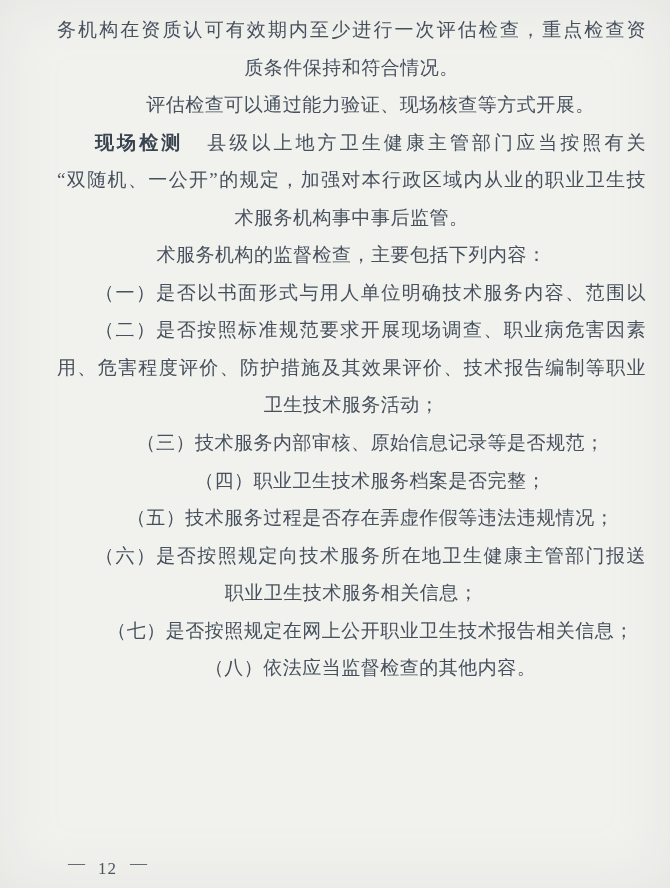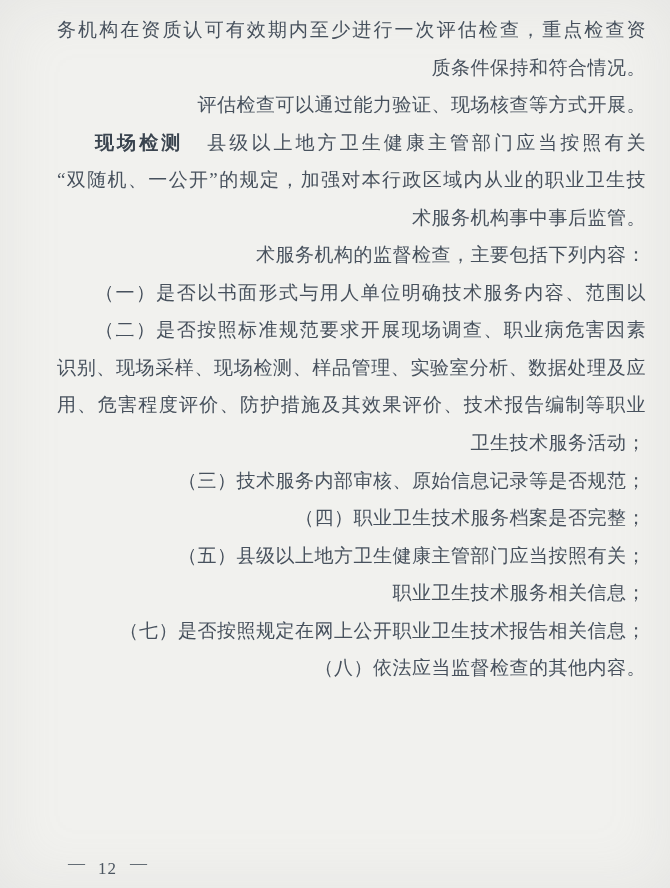--- a/index.html
+++ b/index.html
@@ -19,21 +19,21 @@
     position: absolute;
     left: 57px; top: 11px;
     width: 589px;
     font-size: 19px;
     line-height: 37.55px;
     color: var(--text-color, #47515d);
     letter-spacing: 0.5px;
   }
   .line {
     white-space: nowrap;
-    text-align: right;
+    text-align: center;
   }
   .line.justify {
     text-align: justify;
     text-align-last: justify;
     text-justify: inter-character;
   }
   .line.indent { padding-left: 38px; }
   .bold-prefix {
     font-weight: bold;
     color: var(--bold-color, #3a444f);
@@ -59,26 +59,26 @@
   <div class="doc-body" id="doc-body">
       <div class="line justify"><span>务机构在资质认可有效期内至少进行一次评估检查，重点检查资</span></div>
       <div class="line"><span>质条件保持和符合情况。</span></div>
       <div class="line indent"><span>评估检查可以通过能力验证、现场核查等方式开展。</span></div>
       <div class="line indent justify"><span class="bold-prefix">现场检测</span><span>县级以上地方卫生健康主管部门应当按照有关</span></div>
       <div class="line justify"><span>“双随机、一公开”的规定，加强对本行政区域内从业的职业卫生技</span></div>
       <div class="line"><span>术服务机构事中事后监管。</span></div>
       <div class="line"><span>术服务机构的监督检查，主要包括下列内容：</span></div>
       <div class="line indent justify"><span>（一）是否以书面形式与用人单位明确技术服务内容、范围以</span></div>
       <div class="line indent justify"><span>（二）是否按照标准规范要求开展现场调查、职业病危害因素</span></div>
-      <div class="line justify"><span>识别、现场采样、现场检测、样品管理、实验室分析、数据处理及应</span></div>
       <div class="line justify"><span>用、危害程度评价、防护措施及其效果评价、技术报告编制等职业</span></div>
       <div class="line"><span>卫生技术服务活动；</span></div>
       <div class="line indent"><span>（三）技术服务内部审核、原始信息记录等是否规范；</span></div>
       <div class="line indent"><span>（四）职业卫生技术服务档案是否完整；</span></div>
-      <div class="line indent"><span>（五）县级以上地方卫生健康主管部门应当按照有关；</span></div>
+      <div class="line indent"><span>（五）技术服务过程是否存在弄虚作假等违法违规情况；</span></div>
+      <div class="line indent justify"><span>（六）是否按照规定向技术服务所在地卫生健康主管部门报送</span></div>
       <div class="line"><span>职业卫生技术服务相关信息；</span></div>
       <div class="line indent"><span>（七）是否按照规定在网上公开职业卫生技术报告相关信息；</span></div>
       <div class="line indent"><span>（八）依法应当监督检查的其他内容。</span></div>
     </div>
   <div class="footer">
     <span class="dash">—</span>
     <span class="num">12</span>
     <span class="dash">—</span>
   </div>
 </div>

